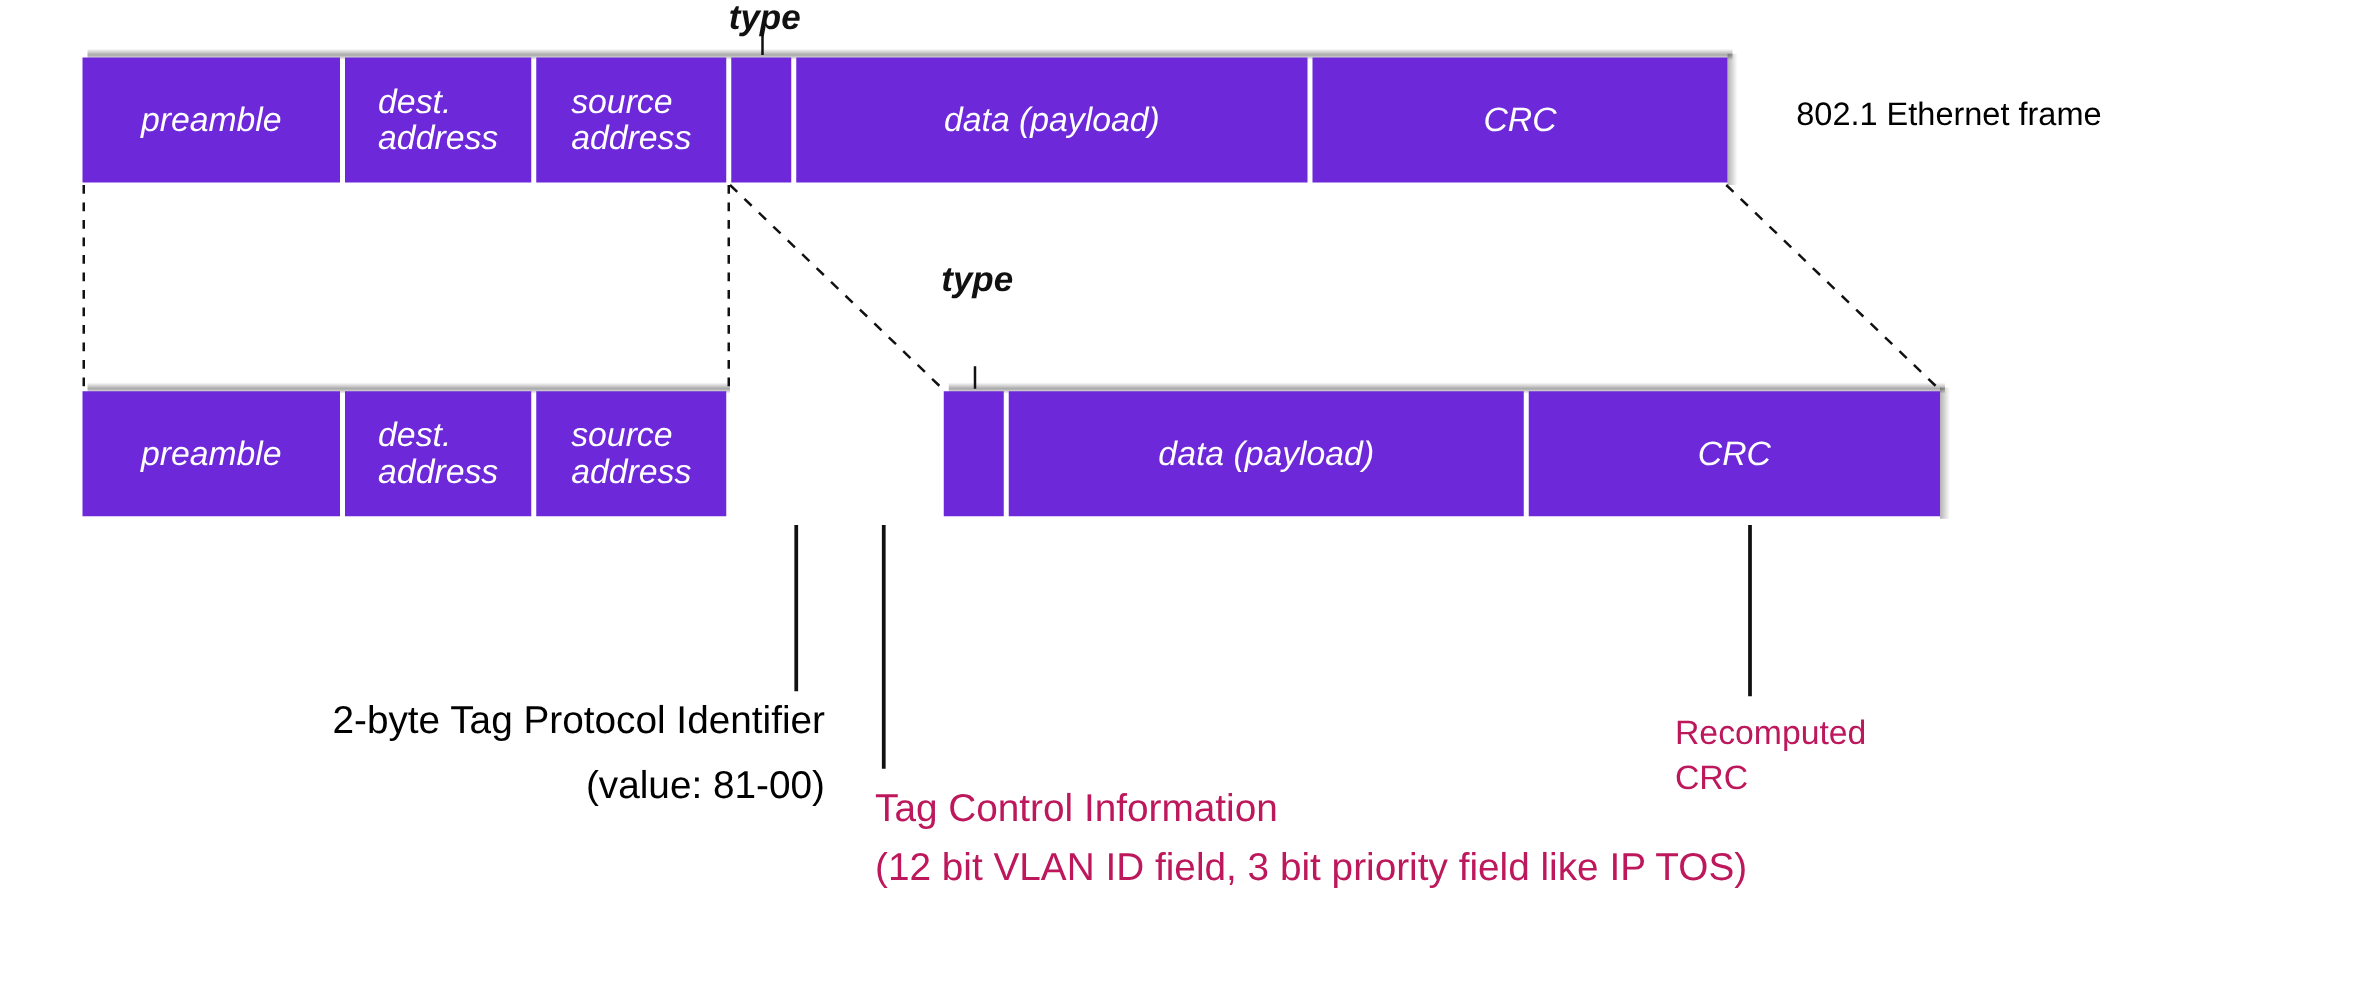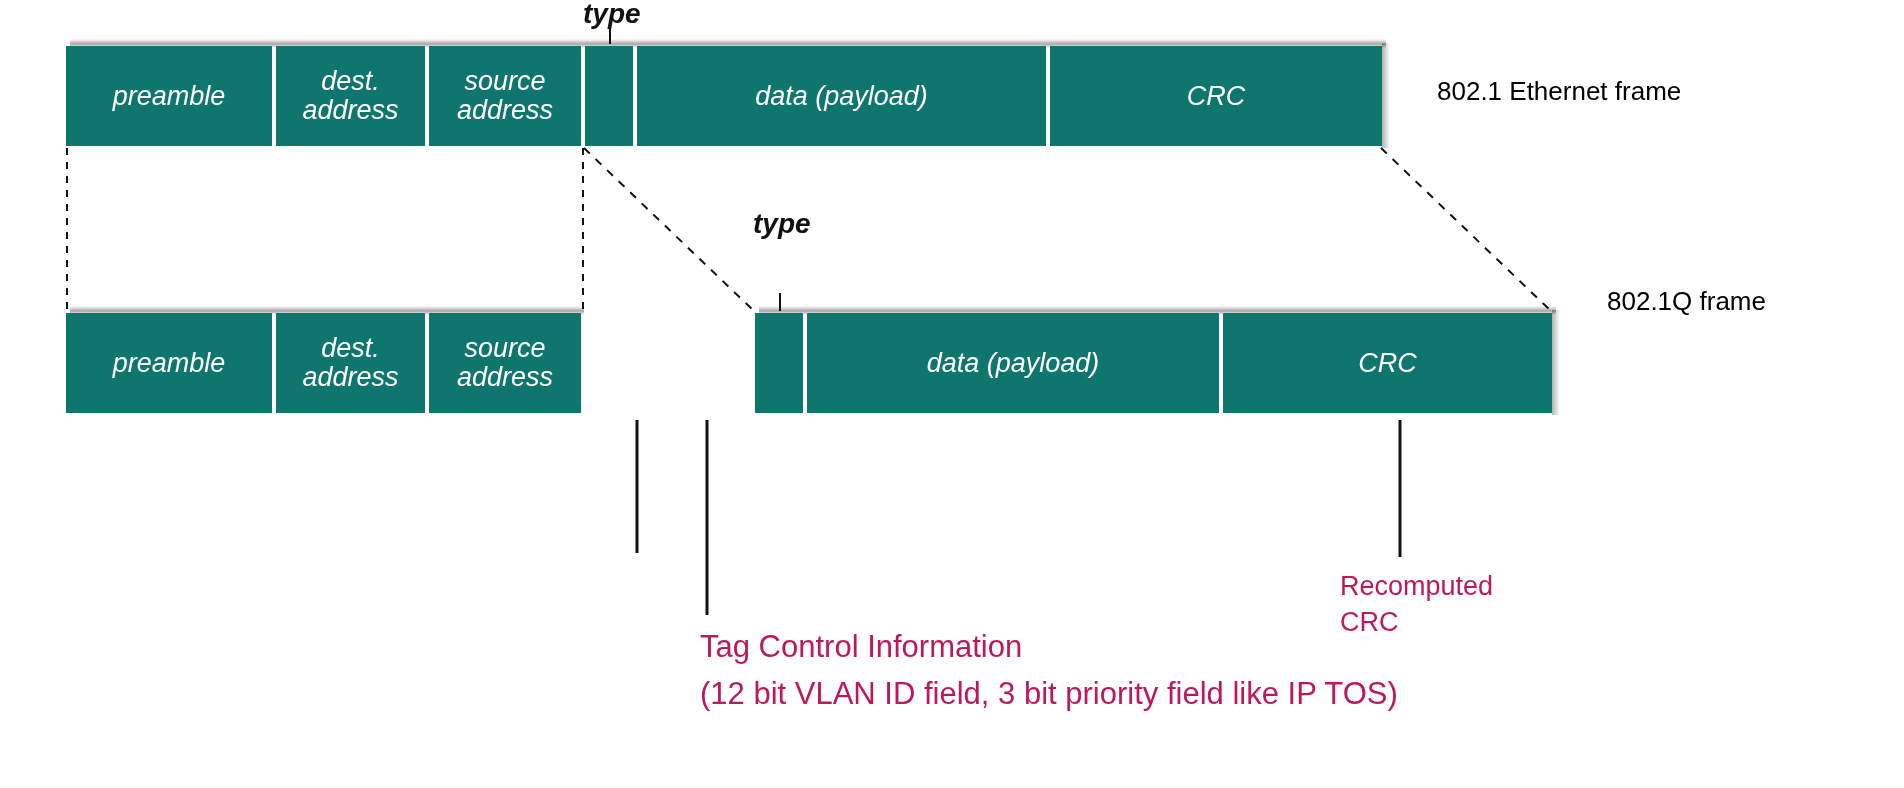--- a/index.html
+++ b/index.html
@@ -17,31 +17,30 @@
     background: #ffffff;
     overflow: hidden;
   }
 
   
   .frame {
     position: absolute;
   }
   .seg {
     position: absolute;
-    background: #0f766e;
+    background: #6d28d9;
     box-sizing: border-box;
     display: flex;
     align-items: center;
     justify-content: center;
     color: #ffffff;
     font-style: italic;
     font-family: "Liberation Sans", sans-serif;
     font-size: 27px;
     line-height: 1.06;
-    text-align: center;
     letter-spacing: 0px;
     white-space: pre-line;
     z-index: 3;
   }
   .seg.narrow {
     font-size: 0;
   }
   
   .shadow-strip {
     position: absolute;
@@ -176,22 +175,25 @@
     <div class="seg narrow" style="left:755px; top:313px; width:48px; height:100px;"></div>
 
     <div class="seg" style="left:807px; top:313px; width:412px; height:100px;">data (payload)</div>
 
     <div class="seg" style="left:1223px; top:313px; width:329px; height:100px;">CRC</div>
   </div>
 
   <div class="type-label" style="left:753px; top:208px;">type</div>
   <div class="tick" style="left:779px; top:293px; height:18px;"></div>
 
-  <div class="frame-caption" style="left:1607px; top:286px;">802.1Q frame</div>
-
+
+  <div class="tpid-block" style="left:120px; top:558px; width:540px;">
+    <div class="anno-big">2-byte Tag Protocol Identifier</div>
+    <div class="anno-big" style="margin-top:16px;">(value: 81-00)</div>
+  </div>
 
   <div class="anno anno-big" style="left:700px; top:629px;">Tag Control Information</div>
 
   <div class="anno anno-big" style="left:700px; top:676px;text-align:right;">(12 bit VLAN ID field, 3 bit priority field like IP TOS)</div>
 
   <div class="anno anno-small" style="left:1340px; top:571px;">Recomputed</div>
   <div class="anno anno-small" style="left:1340px; top:607px;">CRC</div>
 
 </div>
 

